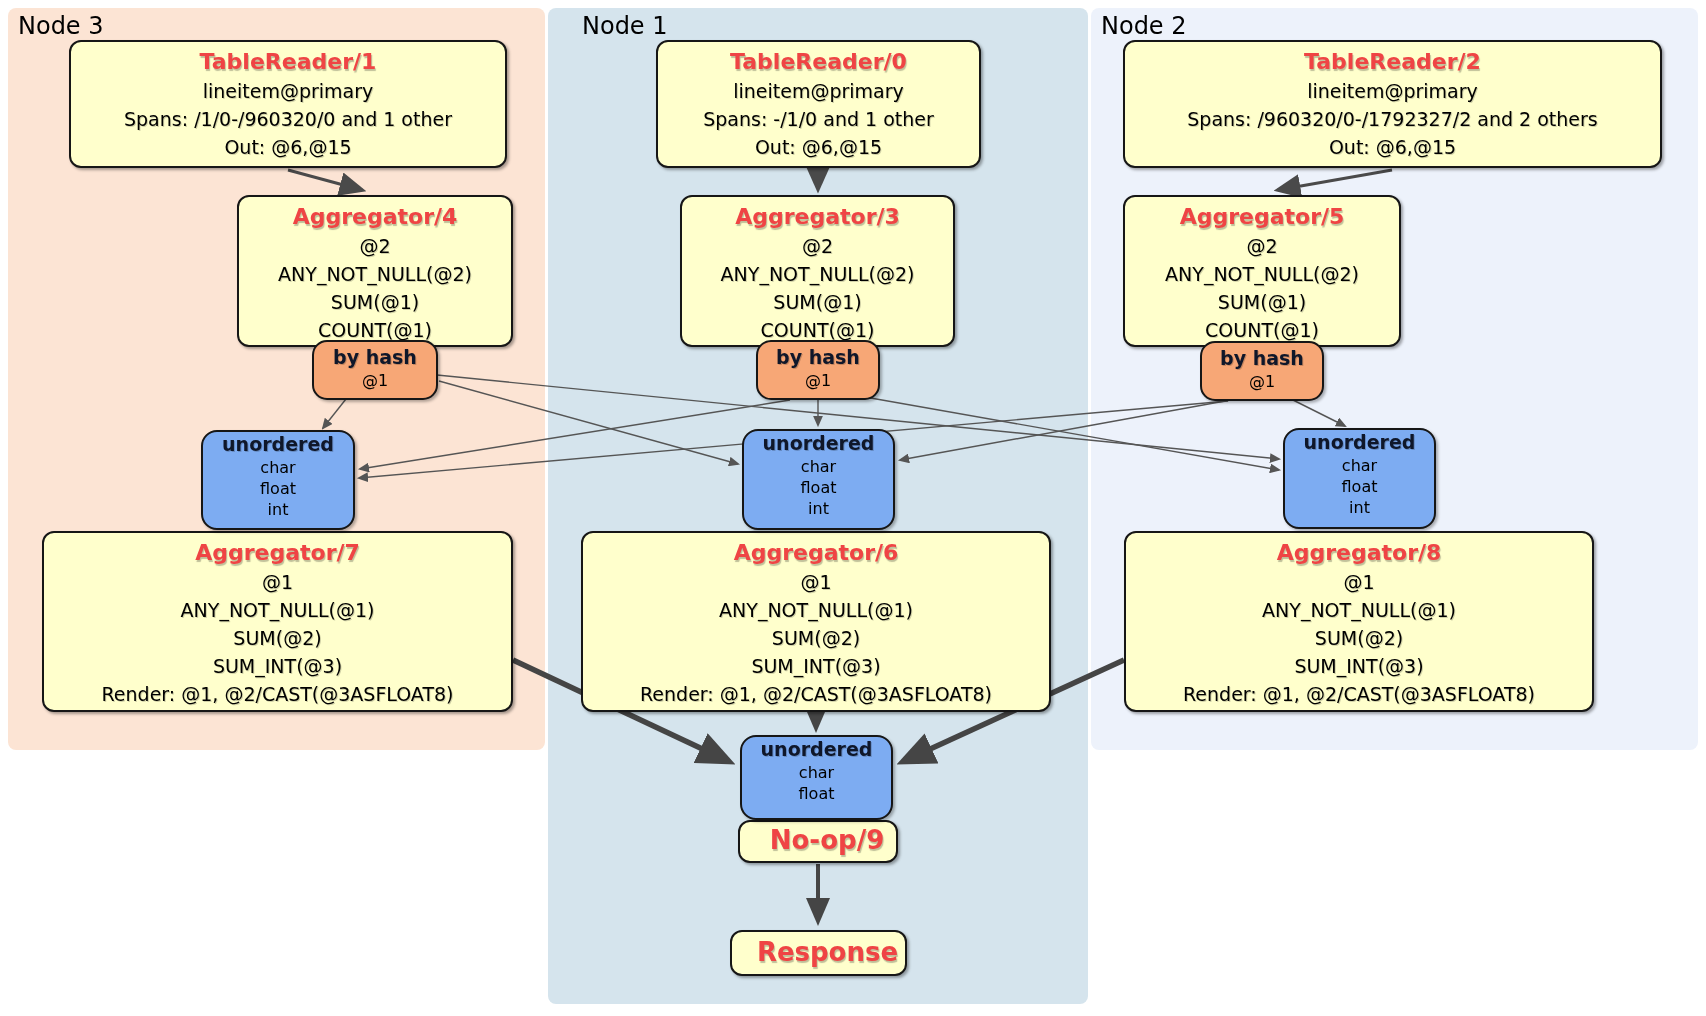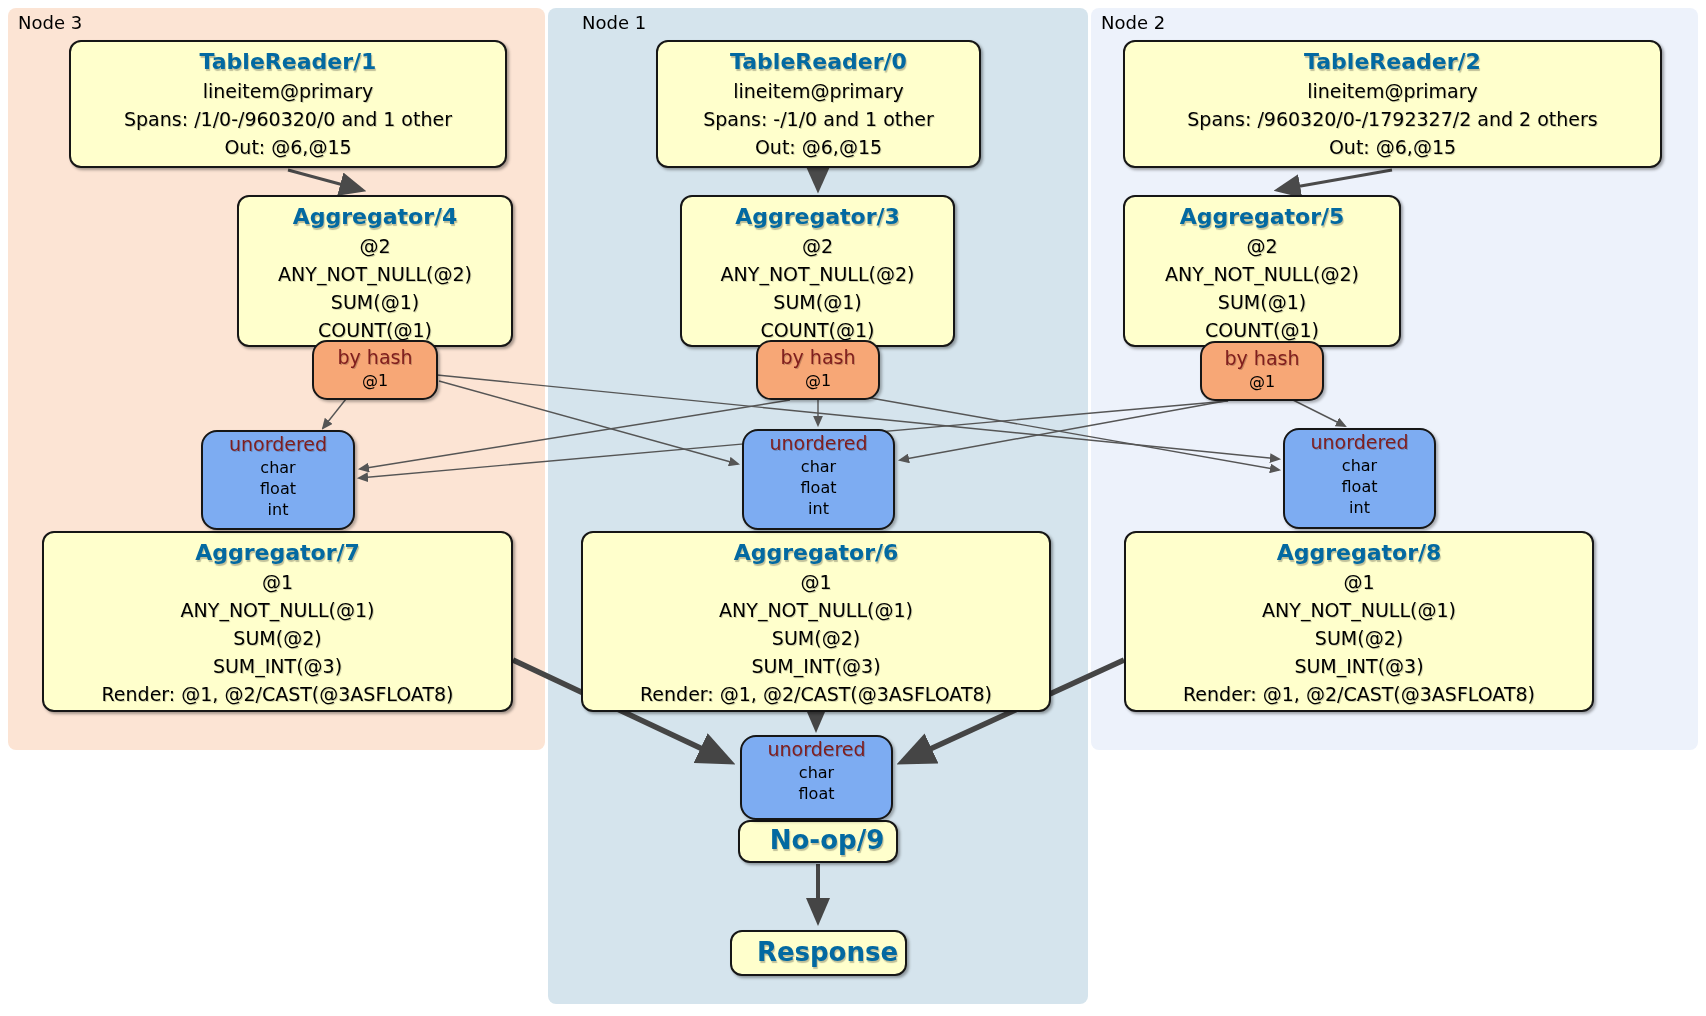--- a/index.html
+++ b/index.html
@@ -1,33 +1,33 @@
 <!DOCTYPE html>
 <html><head>
 <meta charset="utf-8">
 <style>
   html,body{margin:0;padding:0;background:#ffffff;}
   #stage{position:relative;width:1706px;height:1016px;background:#ffffff;
          font-family:"DejaVu Sans","Liberation Sans",sans-serif;overflow:hidden;}
   .region{position:absolute;border-radius:8px;}
-  .region-label{position:absolute;font-size:18px;color:#000;}
+  .region-label{position:absolute;font-size:24px;color:#000;}
   #edges{position:absolute;left:0;top:0;z-index:2;}
   .ybox{position:absolute;background:#ffffcc;border:2px solid #161616;border-radius:12px;
         box-shadow:2px 2px 3px rgba(0,0,0,0.35);text-align:center;z-index:3;
         padding-top:5px;box-sizing:border-box;}
-  .btitle{font-size:22px;font-weight:bold;line-height:30px;color:#0369a1;
+  .btitle{font-size:22px;font-weight:bold;line-height:30px;color:#ef4444;
           text-shadow:1px 1.5px 1px rgba(0,0,0,0.25);}
   .bline{font-size:19px;line-height:28px;color:#000;text-shadow:1px 1px 0.5px rgba(0,0,0,0.18);}
   .router{position:absolute;background:#f7a776;border:2px solid #161616;border-radius:15px;
           text-align:center;z-index:4;box-sizing:border-box;padding-top:3px;
           box-shadow:2px 2px 3px rgba(0,0,0,0.3);}
   .sync{position:absolute;background:#7dacf2;border:2px solid #161616;border-radius:16px;
         text-align:center;z-index:4;box-sizing:border-box;
         box-shadow:2px 2px 3px rgba(0,0,0,0.3);}
-  .stitle{font-size:19px;font-weight:normal;line-height:25px;color:#7f1d1d;
+  .stitle{font-size:19px;font-weight:bold;line-height:25px;color:#0f172a;
           text-shadow:1px 1px 0.5px rgba(0,0,0,0.2);}
   .sline{font-size:16px;line-height:21px;color:#000;}
   .big{font-size:26px;line-height:34px;margin-left:18px;}
 </style>
 </head>
 <body>
 
 <div id="stage">
 
   <div class="region" style="left:8px;top:8px;width:537px;height:742px;background:#fce4d4;"></div>

